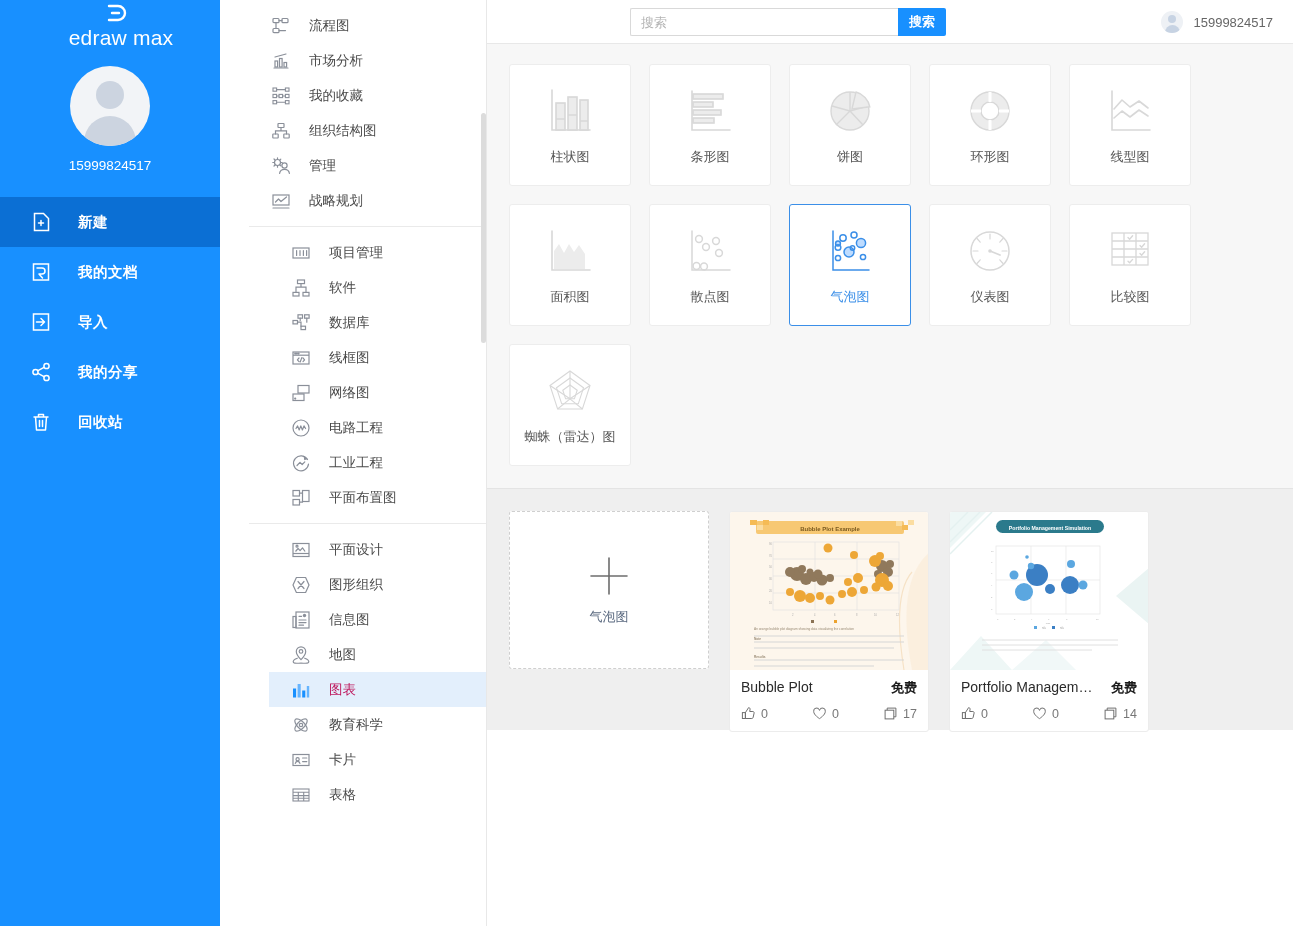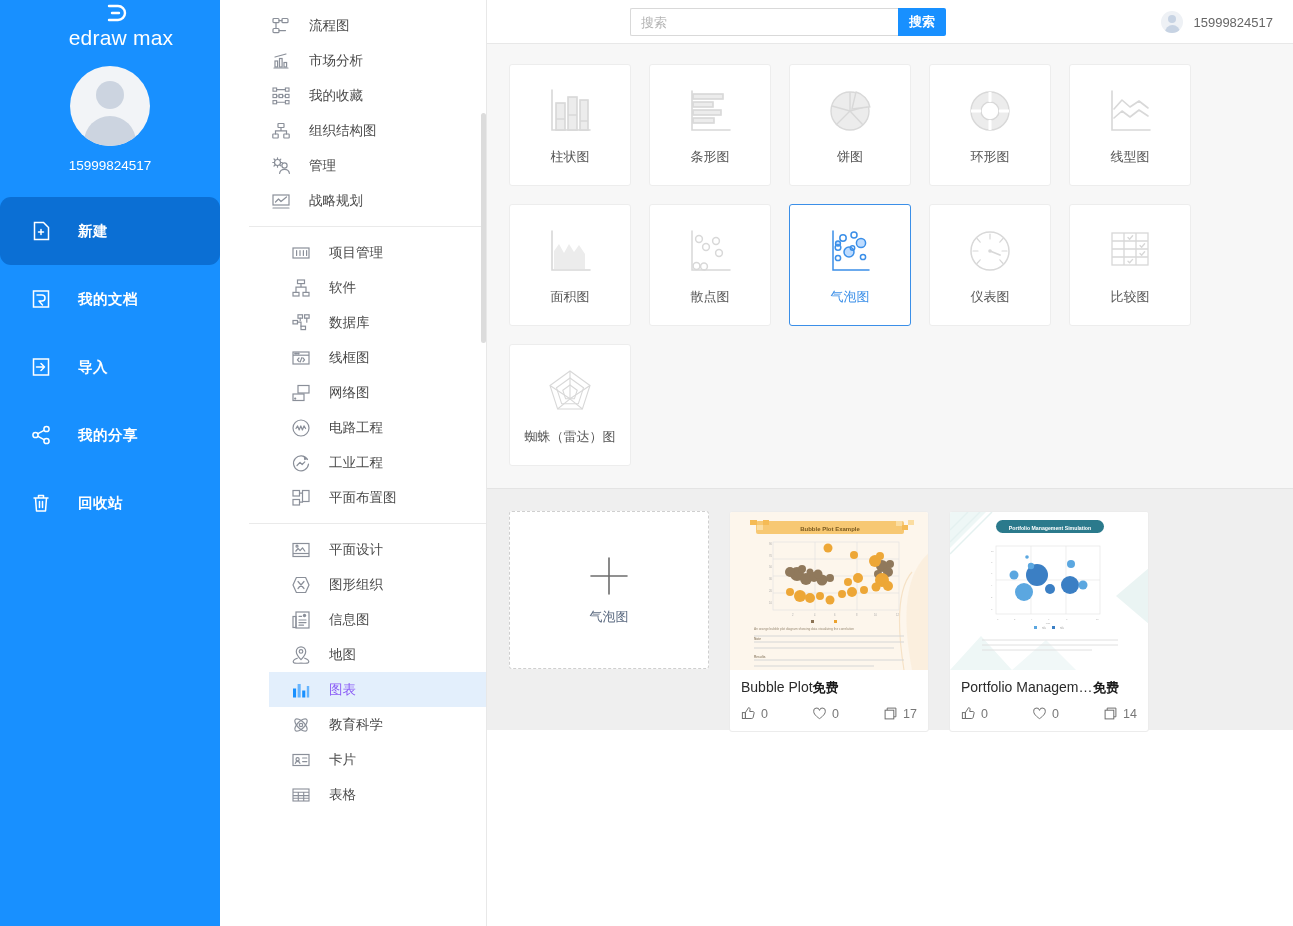--- a/index.html
+++ b/index.html
@@ -27,39 +27,39 @@
     content: ""; position: absolute; width: 28px; height: 28px; border-radius: 50%;
     background: #ccd4e0; left: 26px; top: 15px;
   }
   .avatar-big::after {
     content: ""; position: absolute; width: 52px; height: 36px; border-radius: 26px 26px 0 0;
     background: #ccd4e0; left: 14px; top: 50px;
   }
   .profile-name { margin-top: 12px; font-size: 13.5px; color: #ffffff; }
   .nav { margin-top: 24px; }
   .nav-item {
-    height: 68px; display: flex; align-items: center; padding-left: 30px;
-    font-size: 14.5px; cursor: pointer; color: #fff; border-radius: 11px;
+    height: 50px; display: flex; align-items: center; padding-left: 30px;
+    font-size: 14.5px; cursor: pointer; color: #fff;
   }
   .nav-item.active { background: #0b6fd4; }
   .nav-ico { width: 22px; height: 22px; flex: 0 0 22px; margin-right: 26px; }
   .nav-label { font-weight: 700; letter-spacing: .5px; }
 
   
   .catpanel {
     width: 238px; flex: 0 0 238px; height: 926px; background: #fff;
     border-right: 1px solid #e8e8e8; position: relative; overflow: hidden; margin-left: 29px;
   }
   .cat-group { padding: 8px 0; }
   .cat-group + .cat-group { border-top: 1px solid #eaeaea; padding-left: 20px; }
   .cat-item {
     height: 35px; display: flex; align-items: center; padding-left: 22px;
     font-size: 13.5px; color: #4a4a4a; cursor: pointer;
   }
-  .cat-item.active { background: #e3effc; color: #8b5cf6; }
+  .cat-item.active { background: #e3effc; color: #be185d; }
   .cat-ico { width: 20px; height: 20px; flex: 0 0 20px; margin-right: 18px; color: #8a8f99; }
   .cat-item.active .cat-ico { color: #1890ff; }
   .cat-scroll {
     position: absolute; left: 232px; top: 113px; width: 5px; height: 230px;
     background: #dcdcdc; border-radius: 3px;
   }
 
   
   .main { flex: 1 1 auto; height: 730px; position: relative; background: #efefef; }
   .topbar {
@@ -118,21 +118,21 @@
     align-items: center; justify-content: center; cursor: pointer;
   }
   .plus { width: 44px; height: 44px; color: #6d6d6d; }
   .tpl-new-label { margin-top: 10px; font-size: 13px; color: #5b6a80; }
   .tplcard {
     width: 200px; background: #fff; border: 1px solid #ececec; border-radius: 3px;
     overflow: hidden; cursor: pointer;
   }
   .tpl-thumb { width: 100%; height: 158px; position: relative; overflow: hidden; }
   .tpl-info { padding: 9px 11px 10px 11px; }
-  .tpl-row1 { display: flex; align-items: baseline; }
+  .tpl-row1 { display: flex; align-items: baseline; justify-content: space-between; }
   .tpl-title {
     font-size: 14px; color: #2b2b2b; white-space: nowrap; overflow: hidden;
     text-overflow: ellipsis; max-width: 132px;
   }
   .tpl-price { font-size: 13px; color: #1a1a1a; font-weight: 700; }
   .tpl-row2 { display: flex; align-items: center; margin-top: 9px; color: #777; font-size: 12.5px; }
   .stat { display: flex; align-items: center; }
   .stat + .stat { margin-left: 0; }
   .stat-ico { width: 15px; height: 15px; margin-right: 5px; color: #6f6f6f; }
   .s1 { width: 72px; } .s2 { width: 72px; } .s3 { }

